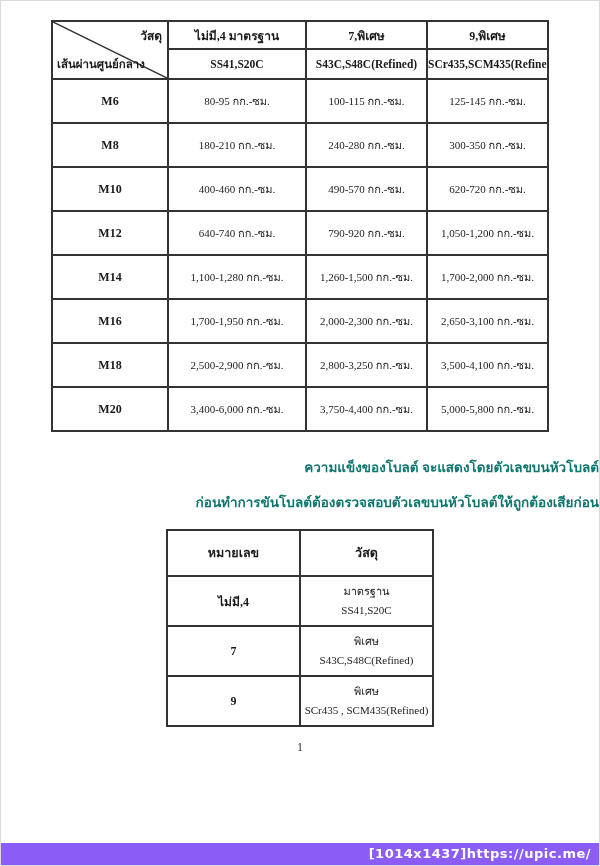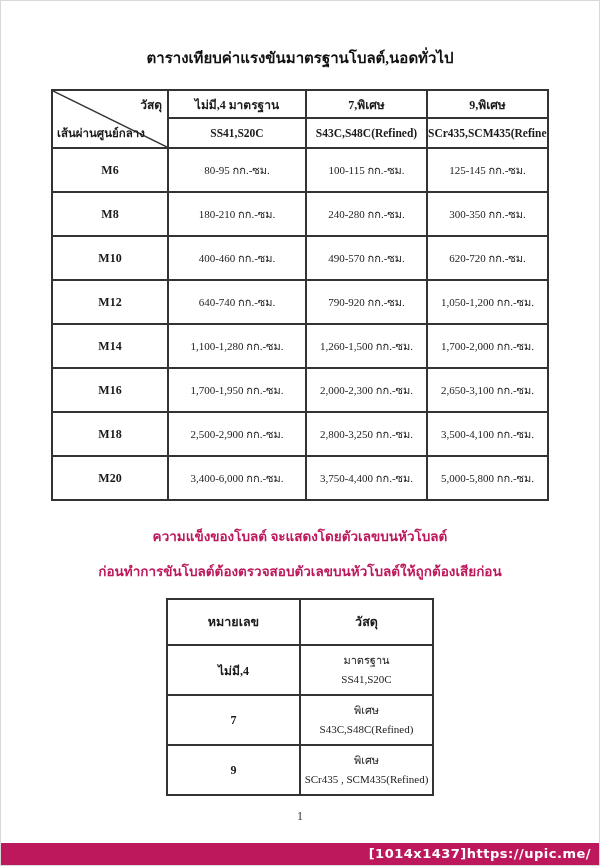--- a/index.html
+++ b/index.html
@@ -61,24 +61,24 @@
     position: absolute; top: 4px; right: 5px;
     font-size: 12px; font-weight: bold;
   }
   .corner-label-bl {
     position: absolute; bottom: 5px; left: 4px;
     font-size: 11.5px; font-weight: bold;
   }
 
   
   .note-line1, .note-line2 {
-    text-align: center;
+    text-align: right;
     font-weight: bold;
     font-size: 13.5px;
-    color: #be185d;
+    color: #0f766e;
   }
   .note-line1 { margin-top: 24px; }
   .note-line2 { margin-top: 13px; }
 
   
   .grade-table {
     margin: 16px auto 0 auto;
     table-layout: fixed;
     width: 266px;
     border-radius: 32px;
@@ -101,37 +101,36 @@
   .page-number {
     margin-top: 13px;
     text-align: center;
     font-size: 12px;
     color: #333;
   }
   .watermark-bar {
     position: absolute;
     left: 0; right: 0; bottom: 0;
     height: 22px;
-    background: #be185d;
+    background: #8b5cf6;
     color: #ffffff;
     text-align: right;
     font-family: "DejaVu Sans", sans-serif;
     font-size: 13px;
     font-weight: bold;
     line-height: 21px;
     padding-right: 8px;
     letter-spacing: 0.5px;
   }
 </style>
 </head>
 <body>
 
 <div class="page">
 
-  <div class="doc-title">ตารางเทียบค่าแรงขันมาตรฐานโบลต์,นอดทั่วไป</div>
 
   <table class="torque-table">
     <colgroup>
       <col class="col-size">
         <col class="col-std">
         <col class="col-s7">
         <col class="col-s9">
     </colgroup>
     <thead>
       <tr class="hrow1">

